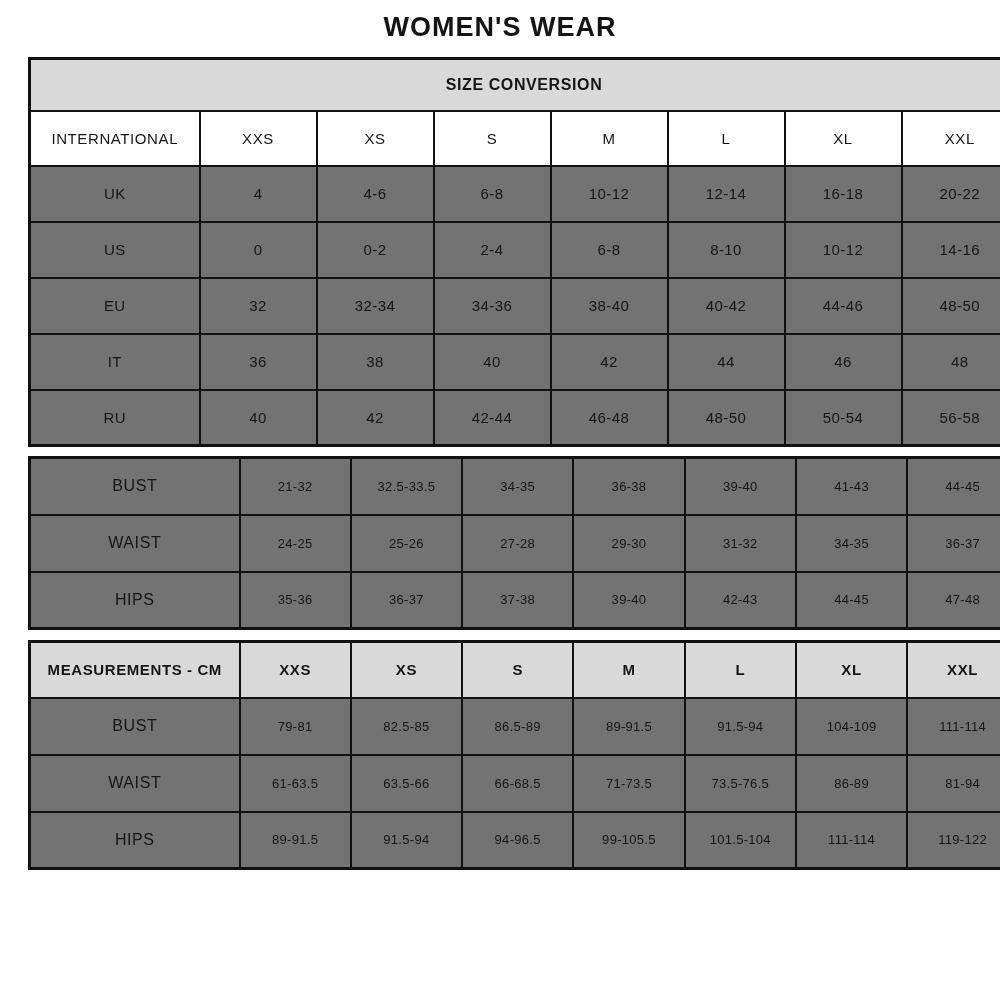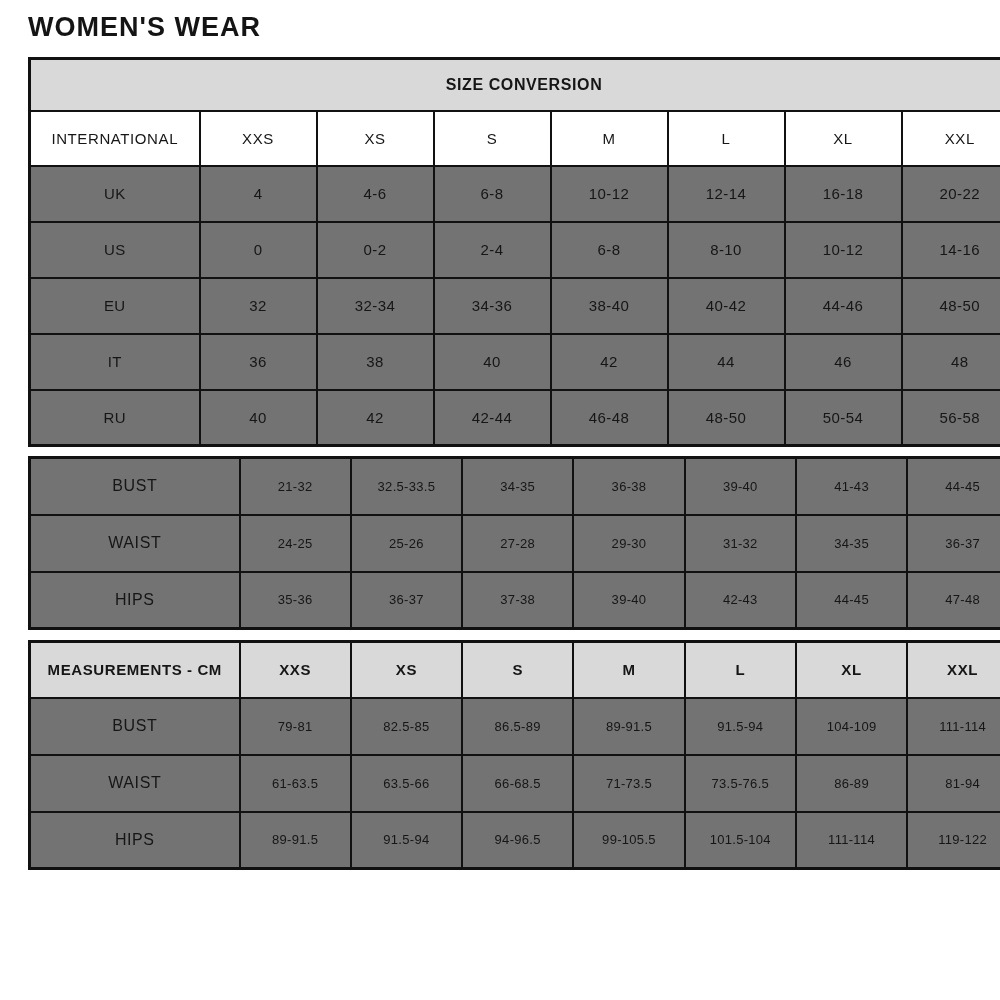--- a/index.html
+++ b/index.html
@@ -9,20 +9,21 @@
     font-family: "Liberation Sans", "DejaVu Sans", sans-serif;
     color: #161616;
   }
   .sheet {
     width: 1000px;
     height: 1000px;
     padding: 10px 28px 10px 28px;
     background: #ffffff;
   }
   .page-title {
+    text-align: center;
     font-size: 27px;
     font-weight: 700;
     letter-spacing: 1px;
     margin-top: 2px;
     margin-bottom: 14px;
     color: #141414;
   }
   table {
     border-collapse: collapse;
     table-layout: fixed;

